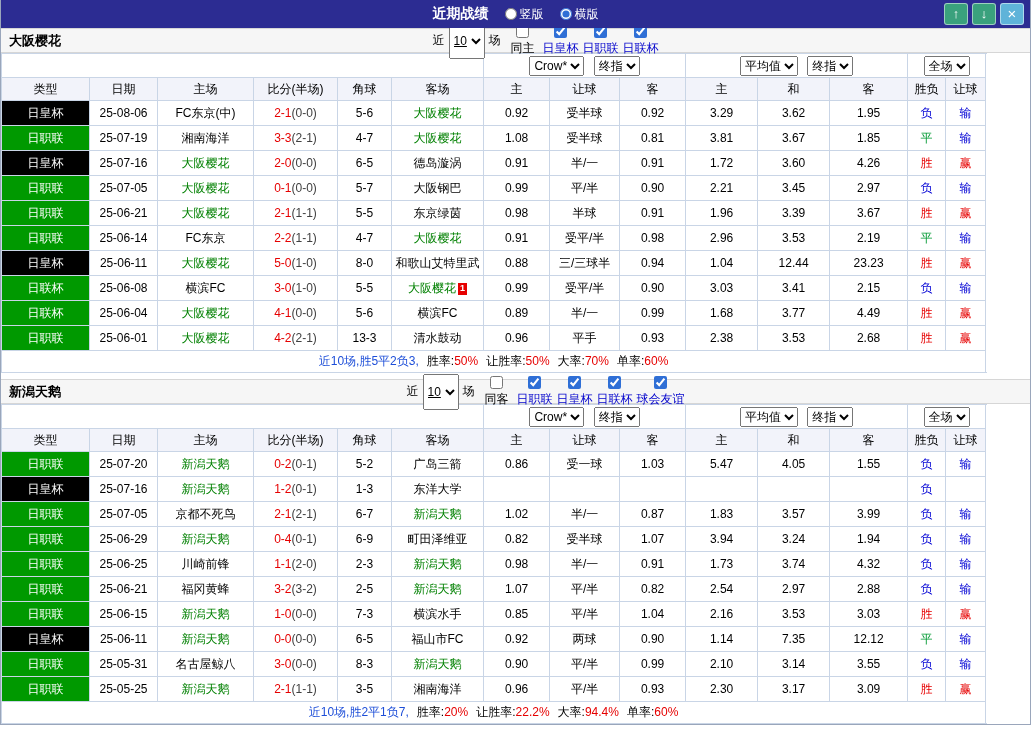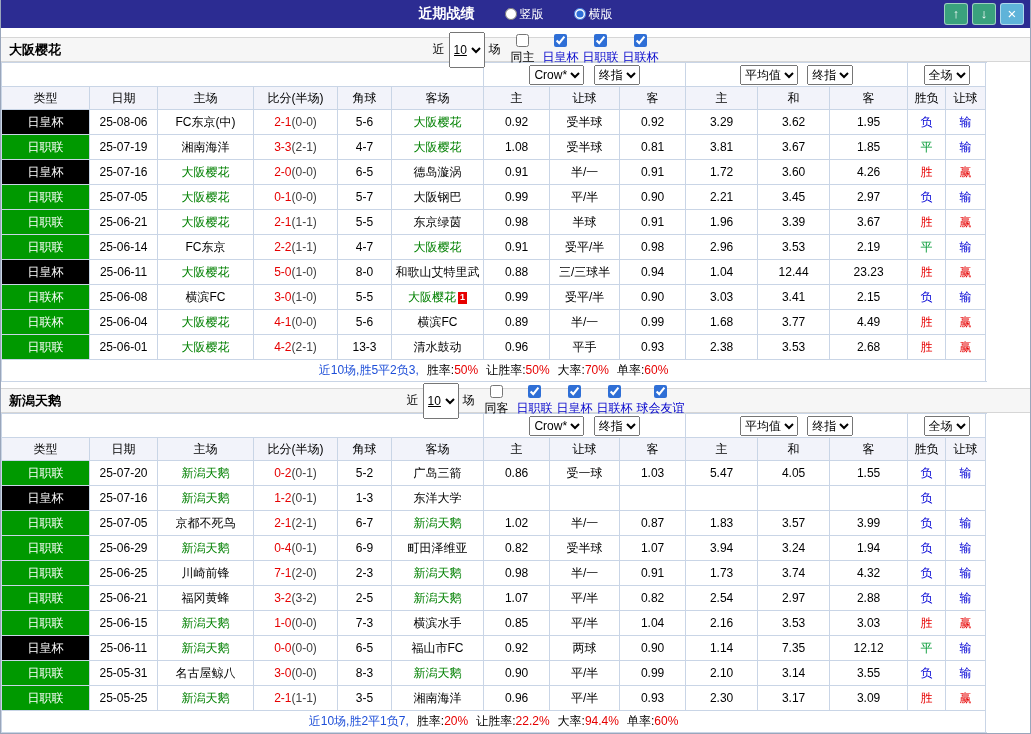--- a/index.html
+++ b/index.html
@@ -19,34 +19,34 @@
   
   .topbar {
     position: relative;
     height: 28px;
     background: #2c2c92;
     color: #fff;
     display: flex;
     align-items: center;
     justify-content: center;
   }
-  .topbar-center { display: flex; align-items: center; gap: 30px; }
+  .topbar-center { display: flex; align-items: center; gap: 16px; }
   .topbar-title { font-weight: bold; font-size: 14px; }
   .topbar-radio { display: flex; align-items: center; gap: 3px; cursor: pointer; font-size: 12px; }
   .topbar-radio input { margin: 0; width: 12px; height: 12px; accent-color: #2f6fd6; }
   .topbar-buttons { position: absolute; right: 6px; top: 3px; display: flex; gap: 4px; }
   .tb-btn {
     width: 24px; height: 22px; border: 1px solid rgba(255,255,255,.5);
     border-radius: 3px; color: #fff; font-size: 13px; line-height: 18px;
     text-align: center; cursor: pointer; padding: 0;
   }
   .tb-up, .tb-down { background: #3aa17d; }
   .tb-close { background: #5fb3d9; font-size: 15px; }
   
-  .block { margin-top: 9px; }
+  .block { margin-top: 0; }
   .block + .block { margin-top: 6px; }
   .section-head {
     height: 25px; display: flex; align-items: center;
     background: #f6f6f6; border-top: 1px solid #d6d6d6; border-bottom: 1px solid #d6d6d6;
   }
   .team-name { font-weight: bold; font-size: 13px; padding-left: 8px; }
   .filters { flex: 1; display: flex; align-items: center; justify-content: center; gap: 4px; }
   .filters select { font-size: 12px; height: 36px; text-decoration: underline; }
   .chk { display: inline-flex; align-items: center; gap: 2px; margin-left: 6px; cursor: pointer; flex-direction: column; }
   .chk input { margin: 0; width: 13px; height: 13px; accent-color: #2f6fd6; }
@@ -523,21 +523,21 @@
             <td>3.24</td>
             <td>1.94</td>
             <td class="res-b">负</td>
             <td class="res-b">输</td>
             <td class="res-r">大</td>
           </tr>
           <tr>
             <td class="type tk-green">日职联</td>
             <td>25-06-25</td>
             <td class="team">川崎前锋</td>
-            <td><span class="score">7-1</span><span class="half">(2-0)</span></td>
+            <td><span class="score">1-1</span><span class="half">(2-0)</span></td>
             <td>2-3</td>
             <td class="team focus"><span class="tm">新潟天鹅</span></td>
             <td>0.98</td>
             <td>半/一</td>
             <td>0.91</td>
             <td>1.73</td>
             <td>3.74</td>
             <td>4.32</td>
             <td class="res-b">负</td>
             <td class="res-b">输</td>

